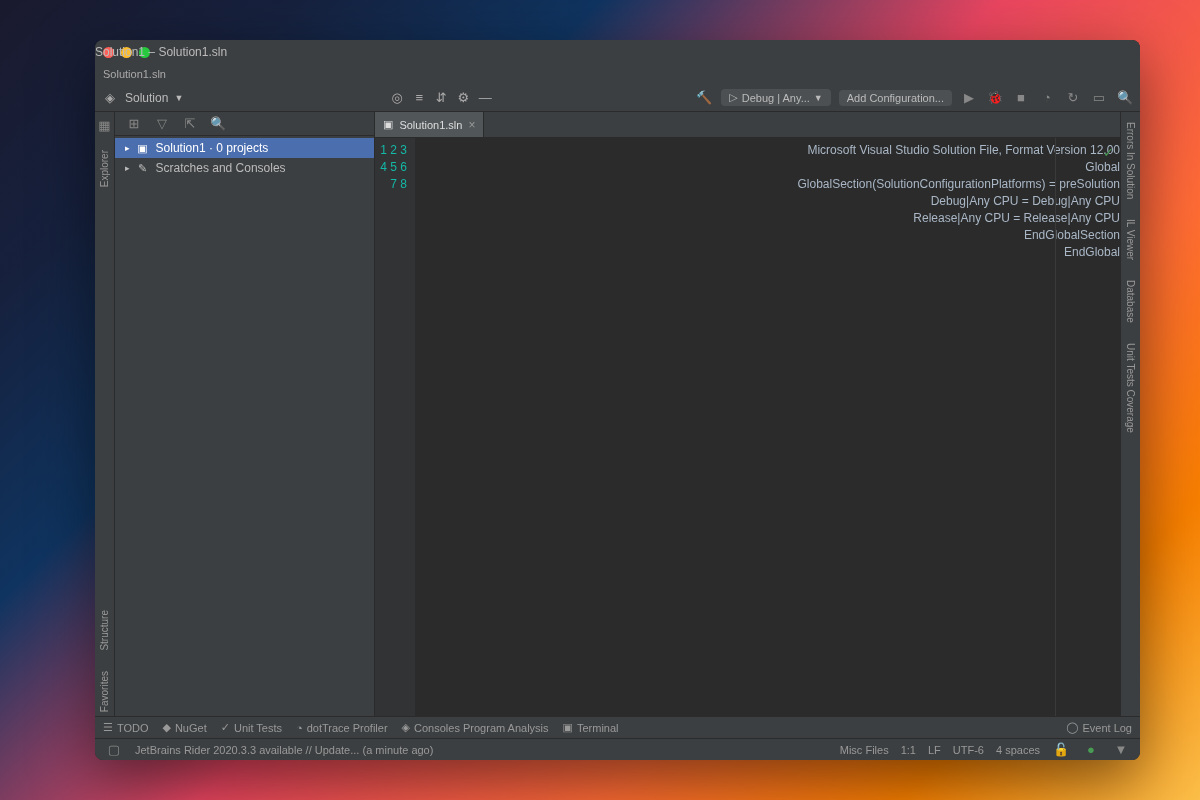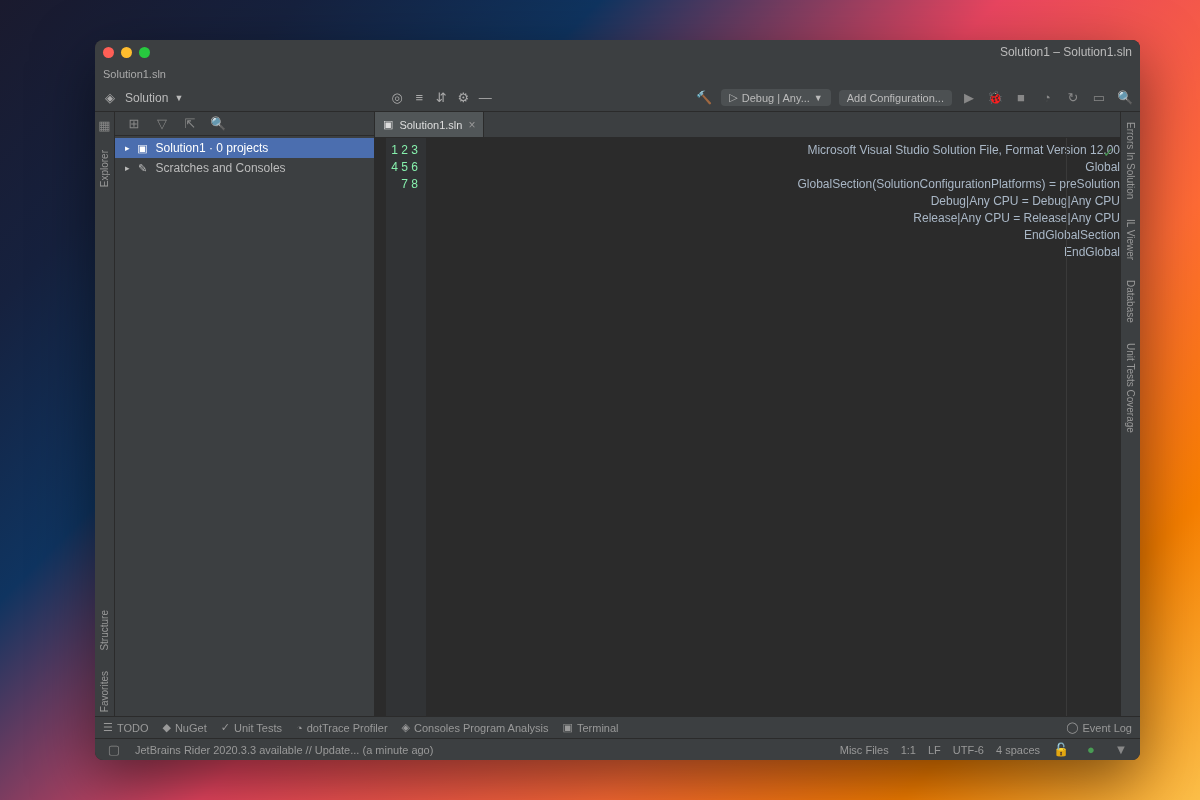--- a/index.html
+++ b/index.html
@@ -2,21 +2,21 @@
 <html><head>
 <meta charset="utf-8">
 <style>
 * { margin: 0; padding: 0; box-sizing: border-box; font-family: -apple-system, "Segoe UI", sans-serif; }
 body { width: 1200px; height: 800px; background: linear-gradient(135deg, #1a1a2e 0%, #16213e 15%, #0f3460 30%, #e94560 50%, #ff6b35 70%, #f77f00 85%, #fcbf49 100%); overflow: hidden; position: relative; }
 .window { position: absolute; top: 40px; left: 95px; right: 60px; bottom: 40px; background: #2b2b2b; border-radius: 8px; box-shadow: 0 20px 60px rgba(0,0,0,.5); display: flex; flex-direction: column; overflow: hidden; }
 .titlebar { height: 24px; background: #3c3f41; display: flex; align-items: center; padding: 0 8px; position: relative; }
 .traffic { display: flex; gap: 7px; }
 .dot { width: 11px; height: 11px; border-radius: 50%; }
 .dot.r { background: #ff5f56; } .dot.y { background: #ffbd2e; } .dot.g { background: #27c93f; }
-.titlebar .title { position: absolute; left: 0; right: 8px; text-align: right; color: #bbb; font-size: 12px; pointer-events: none; padding-left: 24px; }
+.titlebar .title { position: absolute; left: 0; right: 8px; text-align: left; color: #bbb; font-size: 12px; pointer-events: none; }
 .tabbar { height: 20px; background: #3c3f41; display: flex; align-items: center; padding: 0 8px; color: #aaa; font-size: 11px; }
 .toolbar { height: 28px; background: #3c3f41; border-bottom: 1px solid #2b2b2b; display: flex; align-items: center; padding: 0 6px; gap: 4px; }
 .toolbar-left { display: flex; align-items: center; gap: 6px; color: #bbb; font-size: 12px; }
 .toolbar-right { margin-left: auto; display: flex; align-items: center; gap: 8px; }
 .pill { background: #4c5052; border-radius: 4px; padding: 2px 8px; color: #bbb; font-size: 11px; display: flex; align-items: center; gap: 4px; cursor: pointer; }
 .iconbtn { width: 18px; height: 18px; display: flex; align-items: center; justify-content: center; color: #888; cursor: pointer; font-size: 13px; }
 .iconbtn.tb { color: #aaa; }
 .body { flex: 1; display: flex; min-height: 0; }
 .gutter-left { width: 20px; background: #3c3f41; border-right: 1px solid #2b2b2b; display: flex; flex-direction: column; align-items: center; padding-top: 4px; gap: 12px; }
 .gutter-left .vlabel { writing-mode: vertical-rl; transform: rotate(180deg); font-size: 10px; color: #999; cursor: pointer; padding: 4px 0; }
@@ -25,21 +25,21 @@
 .side-tools { height: 24px; display: flex; align-items: center; gap: 10px; padding: 0 10px; border-bottom: 1px solid #2b2b2b; }
 .tree { flex: 1; padding: 2px 0; font-size: 12px; }
 .tree-row { display: flex; align-items: center; height: 20px; padding: 0 10px; gap: 6px; color: #bbb; cursor: pointer; }
 .tree-row.sel { background: #4b6eaf; color: #fff; }
 .tree-row .ico { width: 14px; height: 14px; display: inline-flex; align-items: center; justify-content: center; font-size: 11px; }
 .editor { flex: 1; display: flex; flex-direction: column; background: #2b2b2b; min-width: 0; }
 .editor-tabs { height: 26px; background: #3c3f41; border-bottom: 1px solid #2b2b2b; display: flex; align-items: center; }
 .etab { height: 100%; background: #515658; display: flex; align-items: center; gap: 6px; padding: 0 8px; font-size: 11px; color: #ddd; border-right: 1px solid #2b2b2b; cursor: pointer; }
 .etab .close { color: #999; font-size: 12px; cursor: pointer; }
 .code { flex: 1; display: flex; font-family: "Menlo", "Consolas", monospace; font-size: 12px; overflow: hidden; }
-.lineno { width: 40px; background: #313335; color: #86efac; text-align: right; padding: 4px 8px 0 0; line-height: 17px; margin-left: 11px; }
+.lineno { width: 40px; background: #313335; color: #14b8a6; text-align: right; padding: 4px 8px 0 0; line-height: 17px; }
 .codetext { flex: 1; padding: 4px 0 0 12px; color: #a9b7c6; line-height: 17px; white-space: pre; position: relative; text-align: right; }
 .codetext .ruler { position: absolute; top: 0; bottom: 0; left: 640px; width: 1px; background: #3a3a3a; }
 .check { position: absolute; top: 6px; right: 6px; color: #499c54; font-size: 13px; }
 .gutter-right { width: 20px; background: #3c3f41; border-left: 1px solid #2b2b2b; display: flex; flex-direction: column; align-items: center; padding-top: 6px; gap: 12px; }
 .gutter-right .vlabel { writing-mode: vertical-rl; font-size: 10px; color: #999; cursor: pointer; padding: 4px 0; }
 .bottombar { height: 22px; background: #3c3f41; border-top: 1px solid #2b2b2b; display: flex; align-items: center; padding: 0 8px; gap: 14px; font-size: 11px; color: #999; }
 .bottombar .item { cursor: pointer; display: flex; align-items: center; gap: 4px; }
 .bottombar .grow { flex: 1; }
 .statusbar { height: 22px; background: #3c3f41; border-top: 1px solid #2b2b2b; display: flex; align-items: center; padding: 0 10px; font-size: 11px; color: #999; gap: 12px; }
 .statusbar .grow { flex: 1; }

